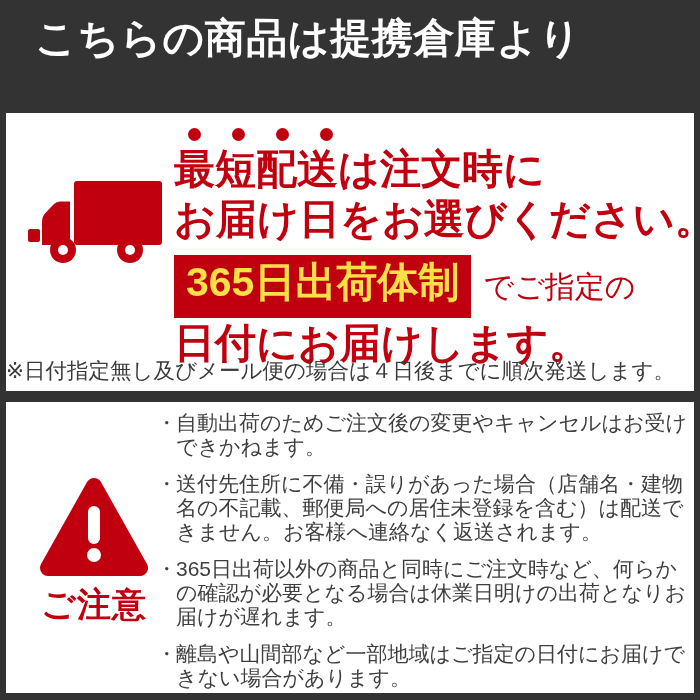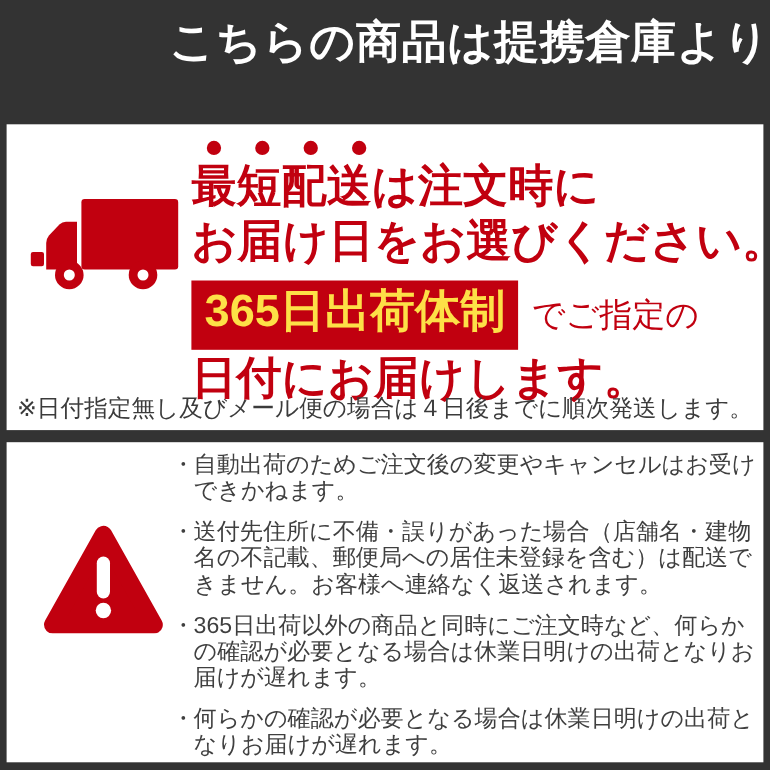--- a/index.html
+++ b/index.html
@@ -9,23 +9,23 @@
     background:#333333;
   }
   .stage{
     position:relative;width:700px;height:700px;
     background:#333333;overflow:hidden;
   }
   
   .top-banner{
     position:absolute;top:0;left:0;width:700px;height:113px;
     background:#333333;color:#ffffff;
-    text-align:right;font-weight:bold;
+    text-align:left;font-weight:bold;
     padding-top:14px;box-sizing:border-box;
-    font-size:41px;line-height:48px;letter-spacing:0.5px;
+    font-size:41px;line-height:48px;letter-spacing:0.5px;padding-left:35px;
   }
   
   .panel{
     position:absolute;left:6px;width:688px;background:#ffffff;
   }
   .panel-ship{top:113px;height:278px;}
   .panel-caution{top:402px;height:291px;}
 
   
   .truck-col{
@@ -46,21 +46,21 @@
   .delivery-row{
     display:flex;align-items:center;gap:12px;margin-top:11px;white-space:nowrap;
   }
   .highlight{
     display:inline-block;background:#c1000f;color:#fde047;
     font-weight:bold;font-size:41px;line-height:46px;
     padding:4px 12px 13px 12px;
   }
   .red-strong{font-weight:normal;font-size:30px;line-height:50px;}
   .ship-note{
-    position:absolute;left:0;right:0;bottom:7px;text-align:center;
+    position:absolute;left:0;right:0;bottom:7px;text-align:left;
     color:#3b3b3b;font-size:21.5px;line-height:26px;font-weight:normal;
   }
 
   
   .warn-col{
     position:absolute;left:24px;top:74px;width:128px;text-align:center;
   }
   .warn-col svg{display:block;margin:0 auto;}
   .caution-label{
     margin-top:10px;color:#c1000f;font-weight:bold;font-size:34px;line-height:36px;
@@ -117,35 +117,36 @@
   </div>
 
   <div class="panel panel-caution">
 
     <div class="warn-col">
       <svg width="112" height="100" viewBox="0 0 112 100" aria-hidden="true">
         <path d="M56,10 L102,92 L10,92 Z" fill="#c1000f" stroke="#c1000f" stroke-width="16" stroke-linejoin="round"></path>
         <rect x="50" y="30" width="12" height="38" rx="6" fill="#ffffff"></rect>
         <circle cx="56" cy="79" r="7" fill="#ffffff"></circle>
       </svg>
+      <div class="caution-label">ご注意</div>
     </div>
 
     <ul class="bullets">
       <li>
         <span class="marker">・</span>
         <span>自動出荷のためご注文後の変更やキャンセルはお受けできかねます。</span>
       </li>
       <li>
         <span class="marker">・</span>
         <span>送付先住所に不備・誤りがあった場合（店舗名・建物名の不記載、郵便局への居住未登録を含む）は配送できません。お客様へ連絡なく返送されます。</span>
       </li>
       <li>
         <span class="marker">・</span>
         <span>365日出荷以外の商品と同時にご注文時など、何らかの確認が必要となる場合は休業日明けの出荷となりお届けが遅れます。</span>
       </li>
       <li>
         <span class="marker">・</span>
-        <span>何らかの確認が必要となる場合は休業日明けの出荷となりお届けが遅れます。</span>
+        <span>離島や山間部など一部地域はご指定の日付にお届けできない場合があります。</span>
       </li>
     </ul>
   </div>
 
 </div>
 
 </body></html>

